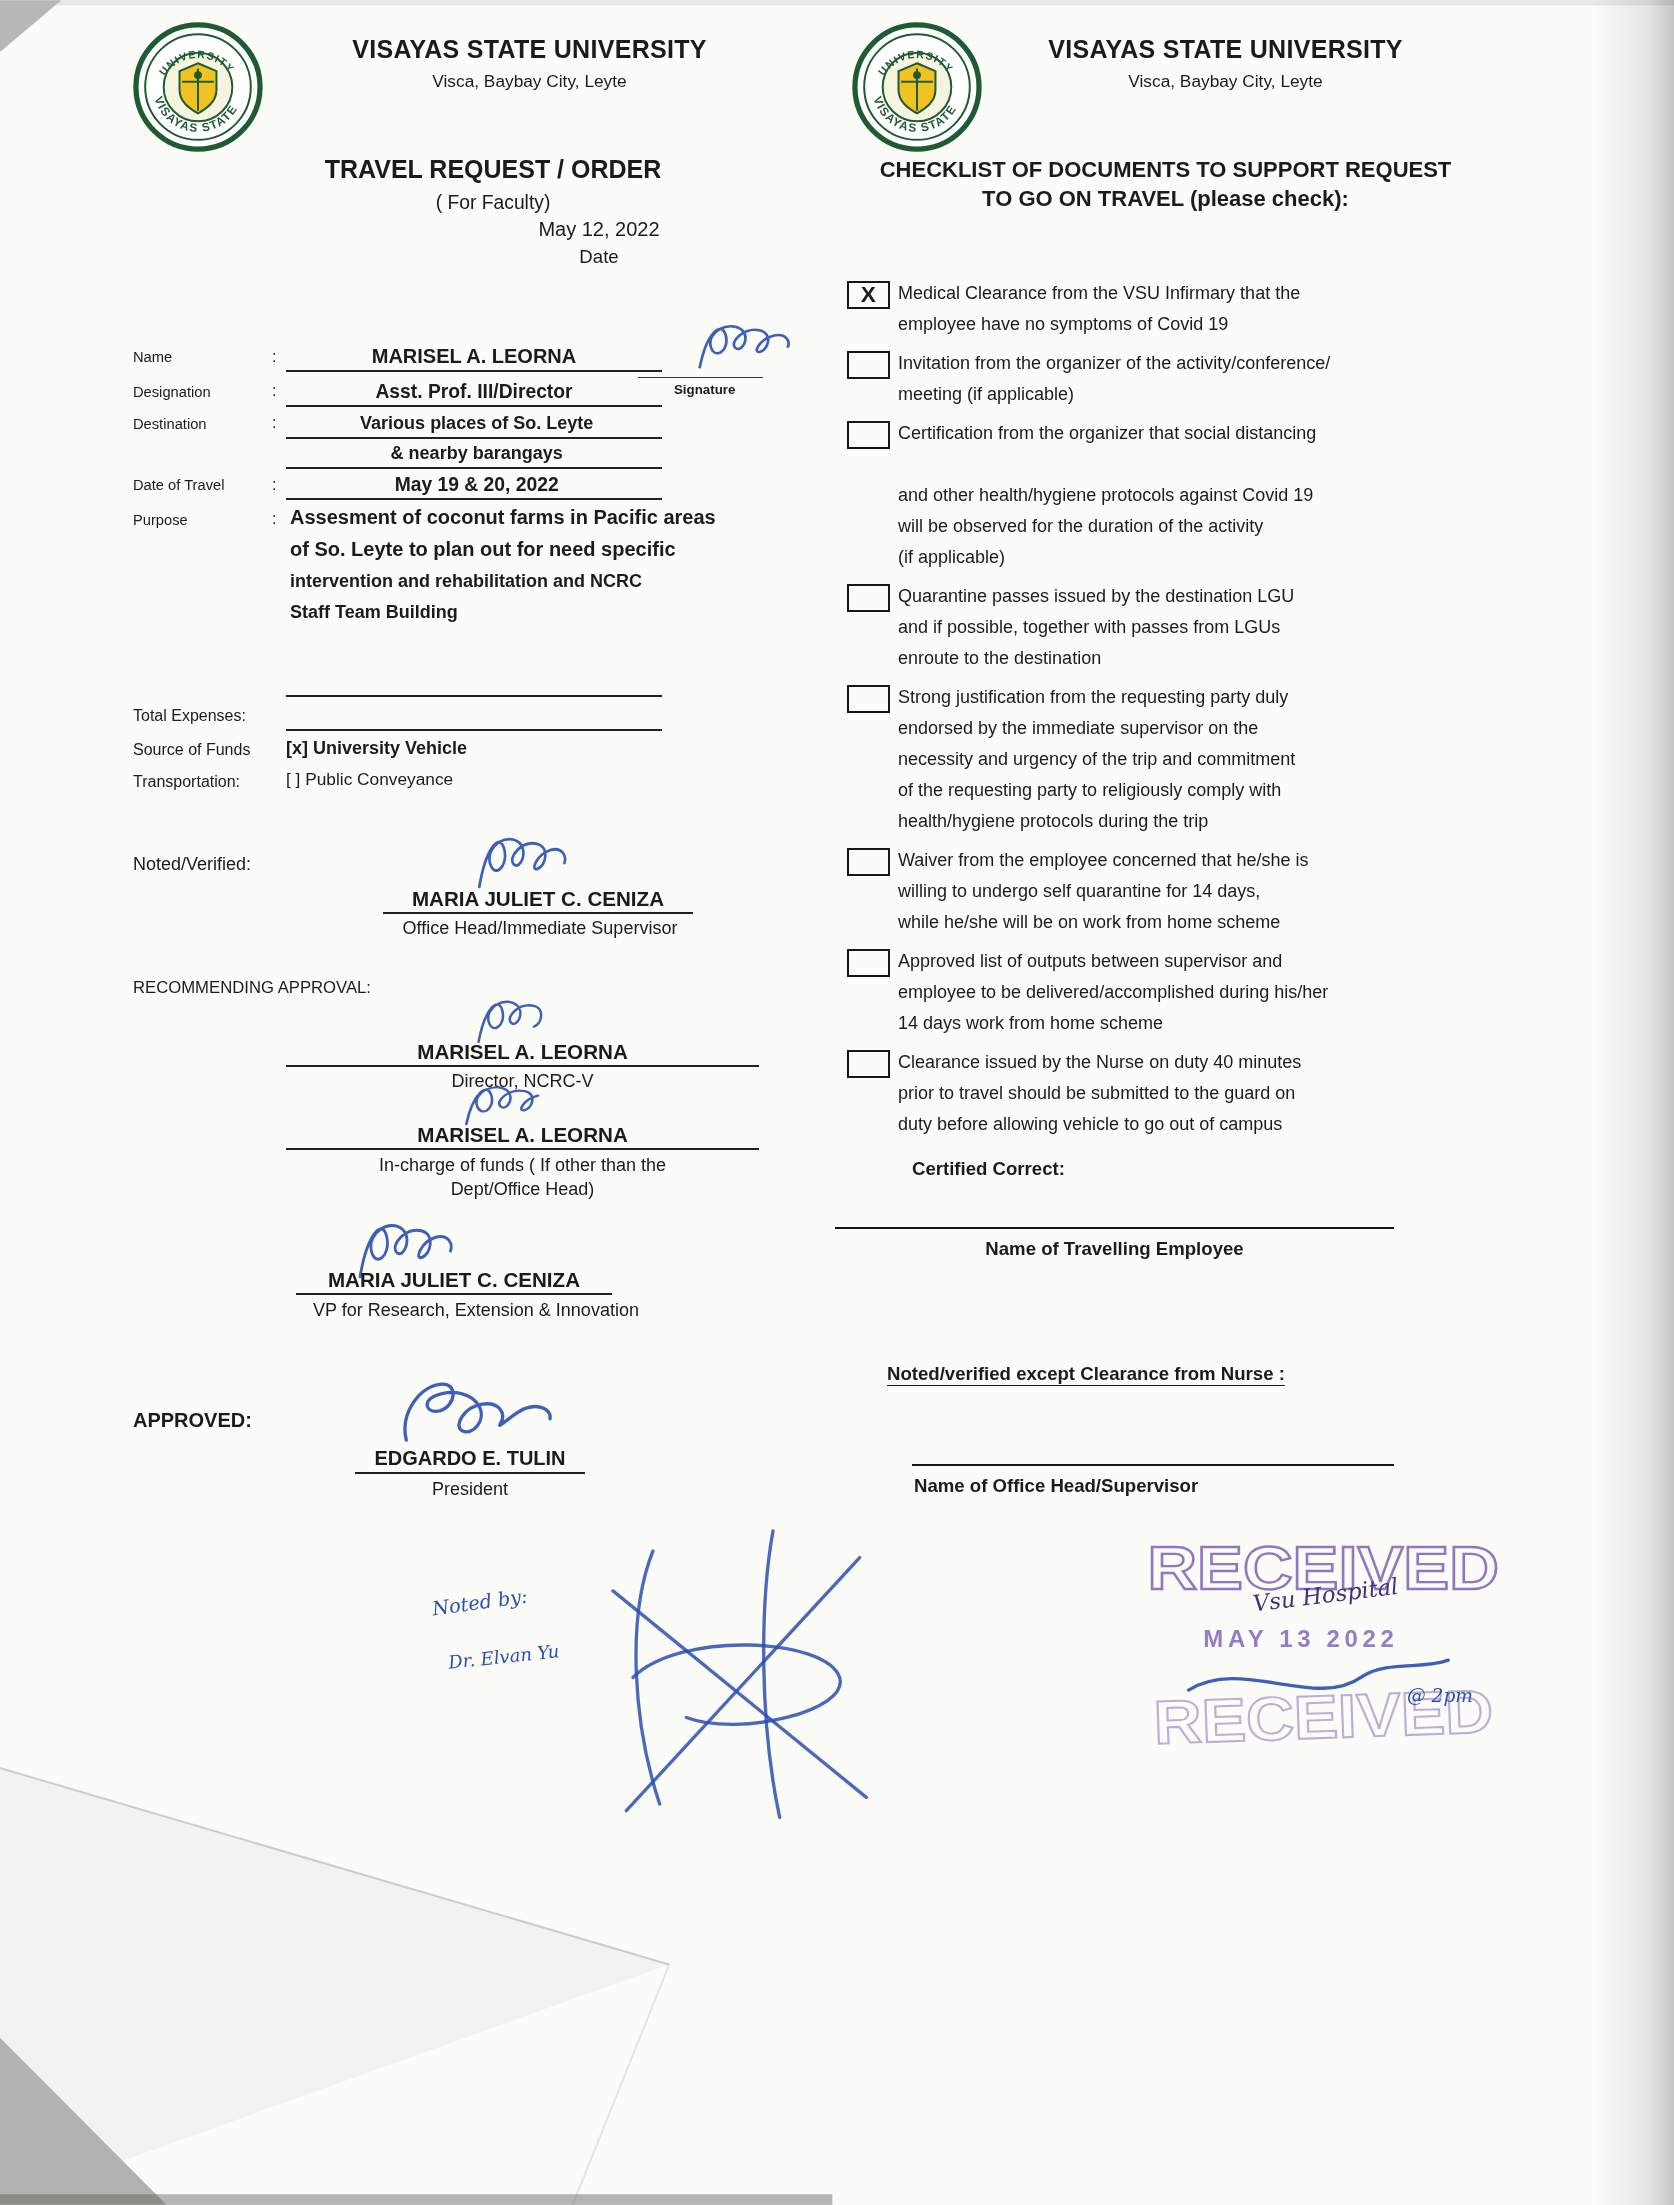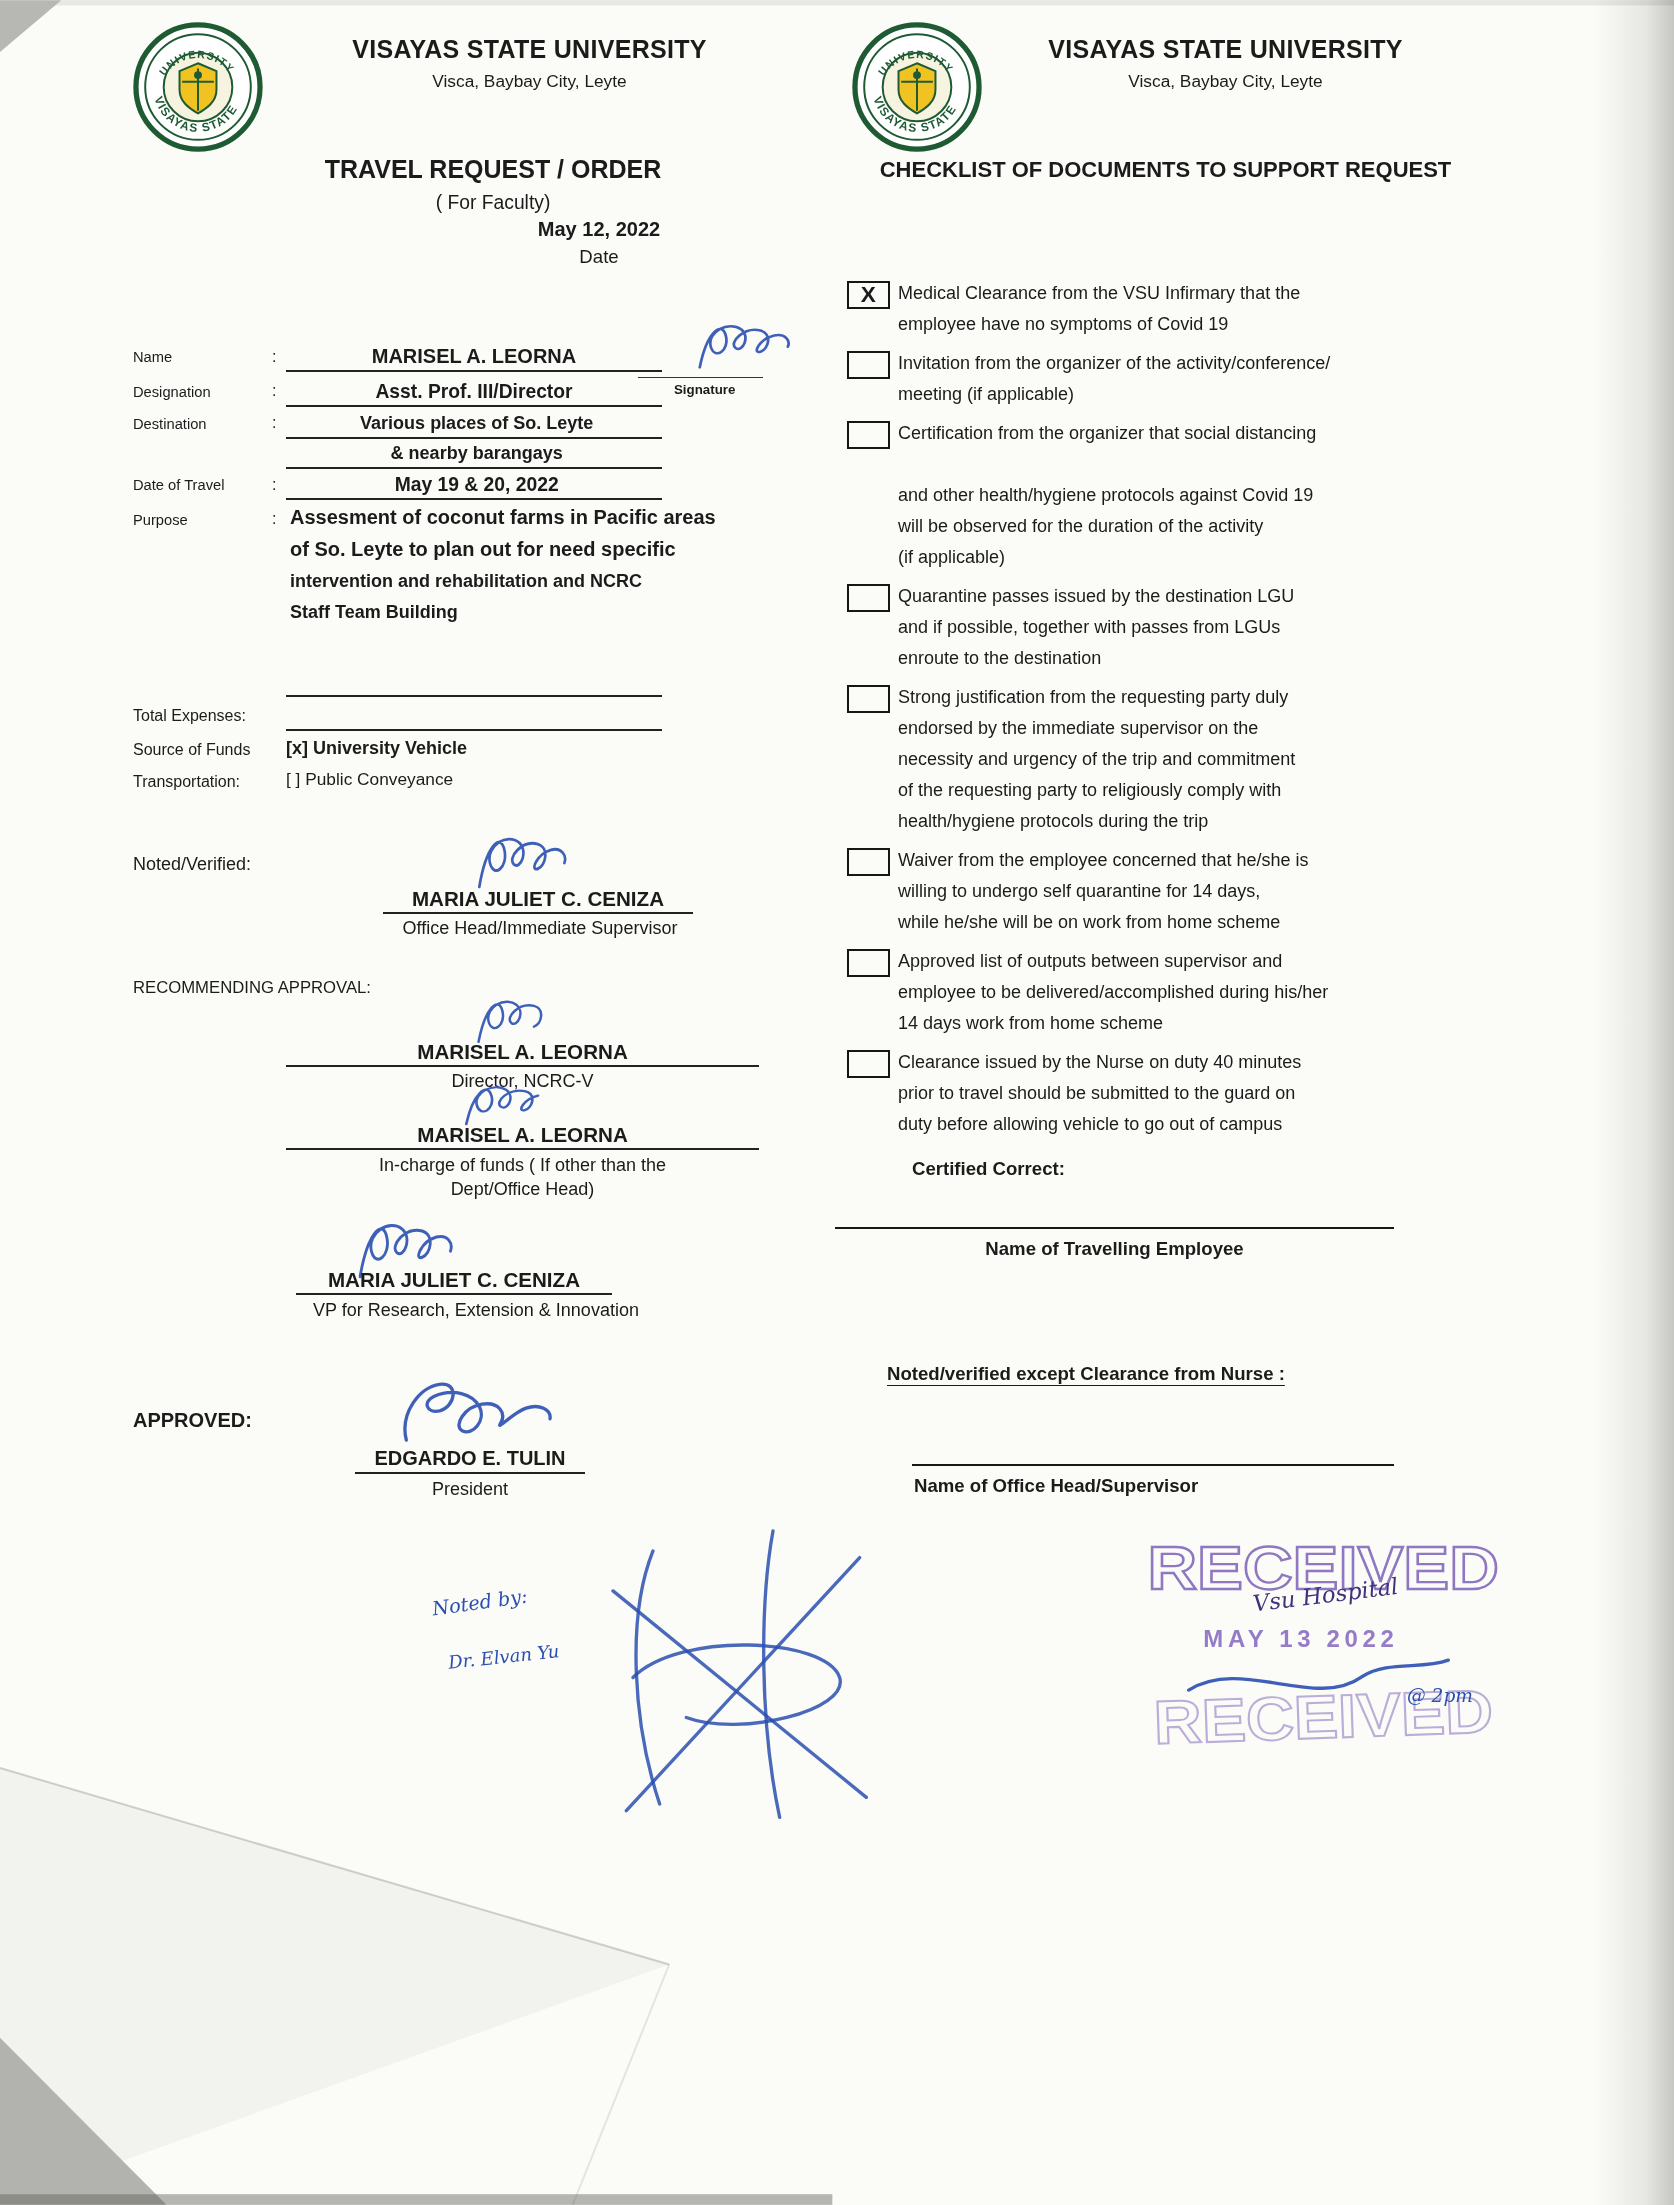--- a/index.html
+++ b/index.html
@@ -15,21 +15,21 @@
   .ta-l { text-align:left; padding-left:5.3px; }
 
   
   .hdr-text { text-align:center; }
   .hdr-univ { font-weight:700; font-size:25px; letter-spacing:0.3px; }
   .hdr-addr { font-size:17.3px; margin-top:6.7px; }
 
   
   .form-title { font-weight:700; font-size:25px; }
   .form-sub { font-size:19.3px; margin-top:8px; }
-  .form-date { font-weight:700; font-size:20px; }
+  .form-date { font-weight:400; font-size:20px; }
   .form-date-lbl { font-size:18.6px; margin-top:5.3px; }
 
   
   .flabel { position:absolute; font-size:14.7px; }
   .flabel2 { position:absolute; font-size:16px;margin-top:32px; }
   .fcolon { position:absolute; font-size:16px; }
   .fline {
     position:absolute; height:31px; line-height:31px;
     border-bottom:2px solid #222; font-weight:700; font-size:19.3px;
     text-align:center; white-space:nowrap;
@@ -209,20 +209,21 @@
     <text x="8" y="78" font-family="Liberation Sans, sans-serif" font-size="92" font-weight="bold" textLength="528" lengthAdjust="spacingAndGlyphs" fill="none" stroke="#7d61b8" stroke-width="3.5" opacity="0.85">RECEIVED</text>
     <text x="18" y="302" font-family="Liberation Sans, sans-serif" font-size="92" font-weight="bold" textLength="510" lengthAdjust="spacingAndGlyphs" fill="none" stroke="#7d61b8" stroke-width="3" opacity="0.5" transform="rotate(-2 270 290)">RECEIVED</text>
     <text x="168" y="112" font-family="DejaVu Serif, serif" font-style="italic" font-size="34" fill="#41307c" transform="rotate(-7 168 112)">Vsu Hospital</text>
     <text x="92" y="166" font-family="Liberation Sans, sans-serif" font-size="36" font-weight="bold" letter-spacing="7" fill="#8a6fc4" opacity="0.9">MAY 13 2022</text>
     <path d="M70,230 C150,180 260,260 330,210 C370,185 420,200 460,185" stroke="#2a4fb0" stroke-width="5" fill="none" opacity="0.9" stroke-linecap="round"></path>
     <text x="398" y="248" font-family="DejaVu Serif, serif" font-style="italic" font-size="28" fill="#2a4fb0">@ 2pm</text>
   </svg>
 
   <div class="chk-title">
     <div>CHECKLIST OF DOCUMENTS TO SUPPORT REQUEST</div>
+    <div>TO GO ON TRAVEL (please check):</div>
   </div>
 
   <div class="checklist">
 
     <div class="chk-item">
       <span class="chk-box">
           <span>X</span>
         </span>
       <div class="chk-text">
         <div>Medical Clearance from the VSU Infirmary that the</div>

